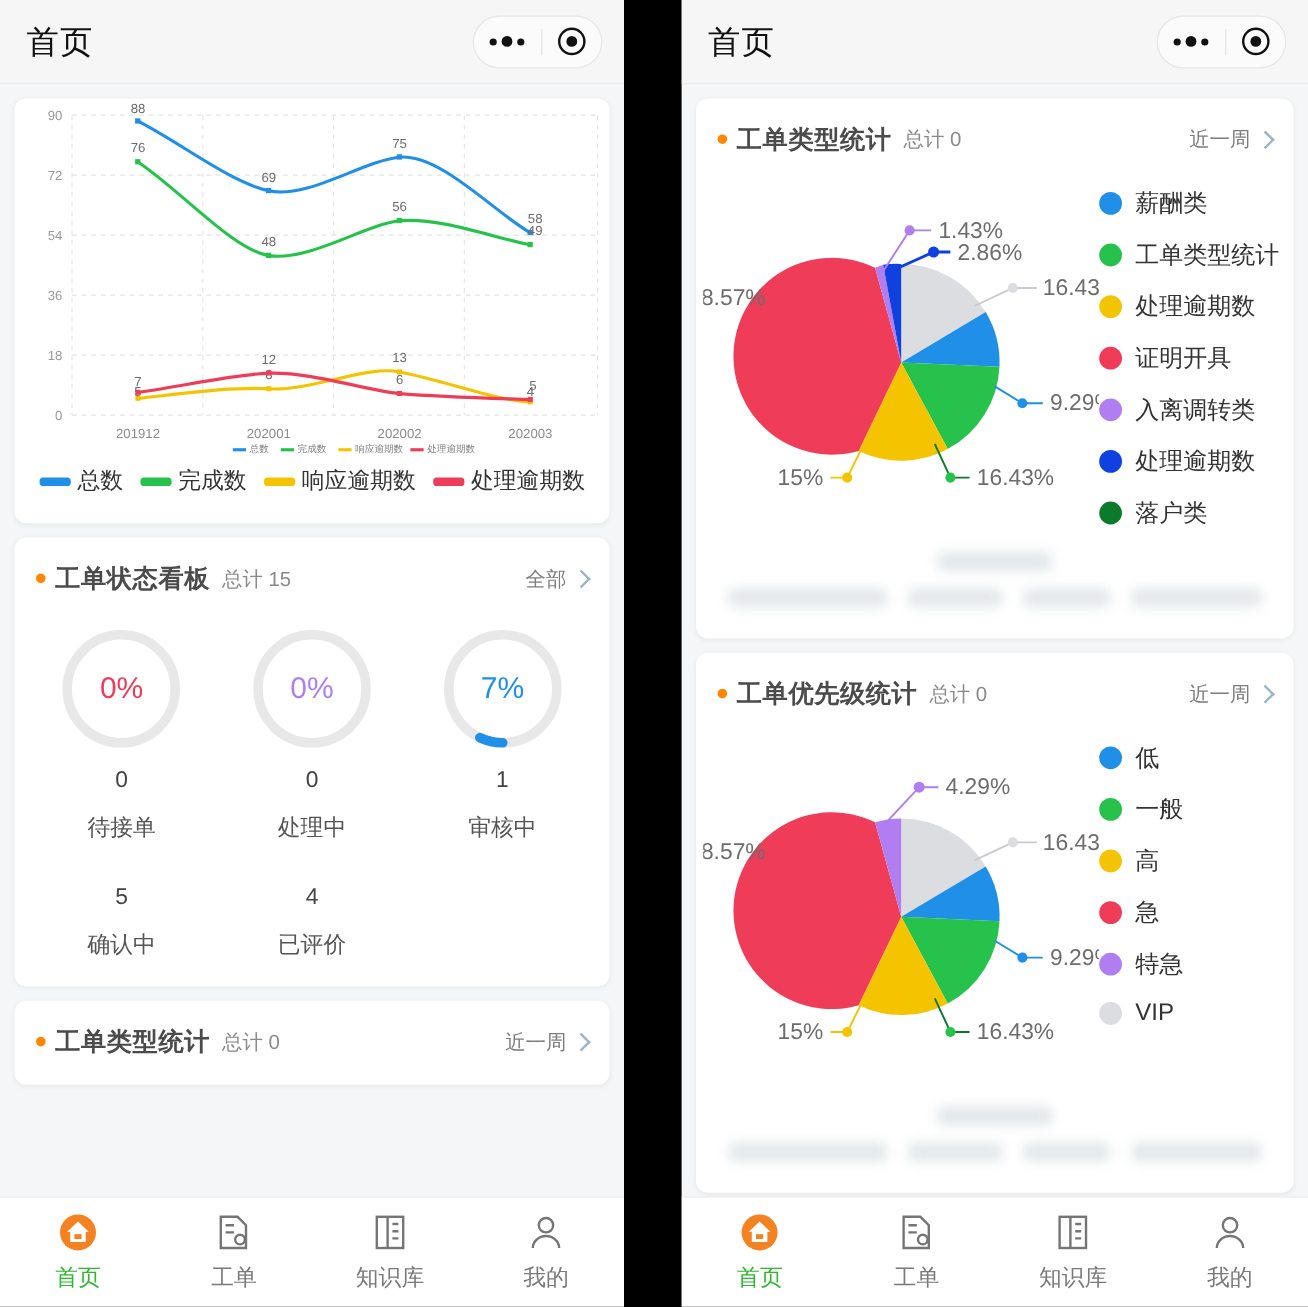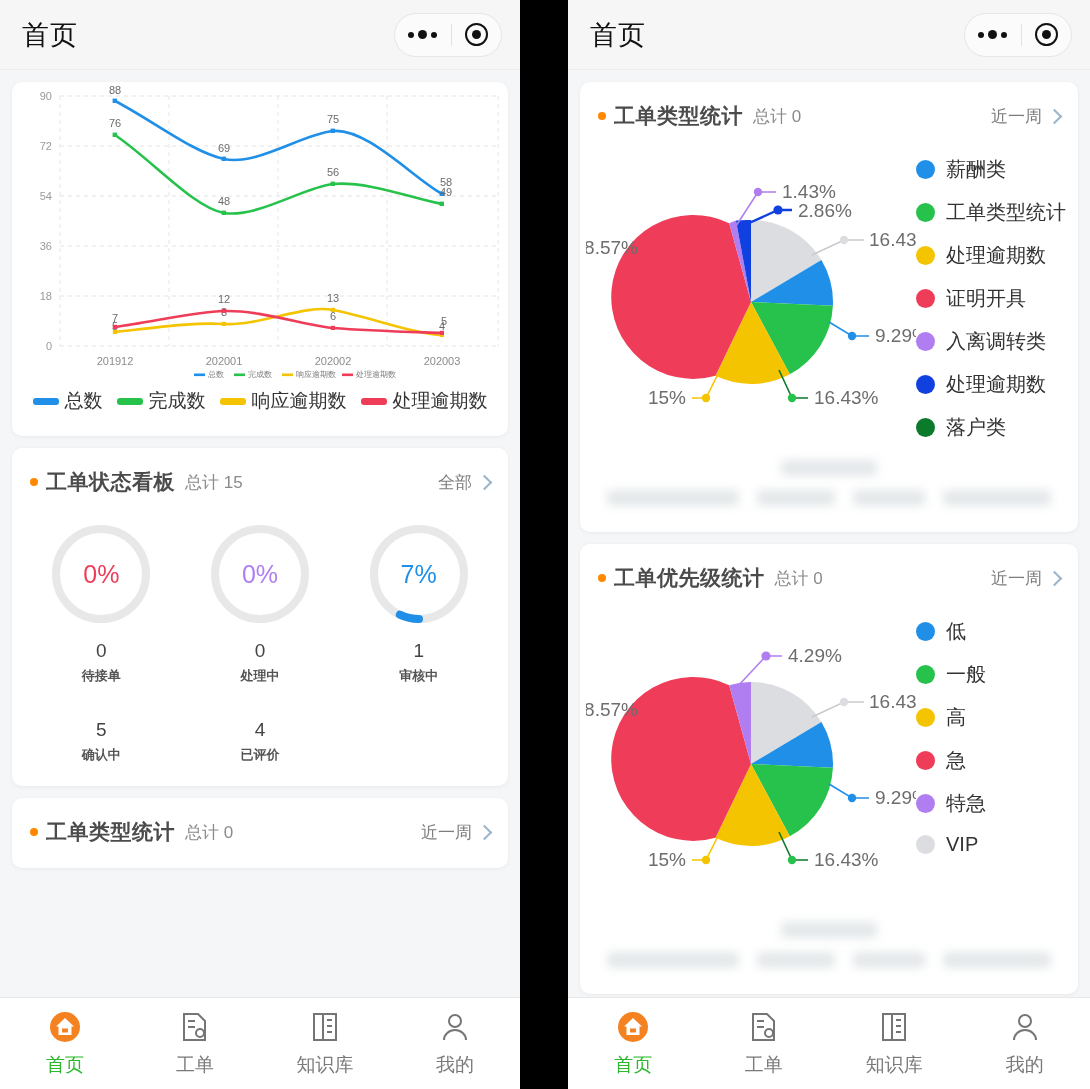--- a/index.html
+++ b/index.html
@@ -83,21 +83,21 @@
     padding:18px 10px 22px 10px; row-gap:22px;
   }
   .donut-cell{ display:flex; flex-direction:column; align-items:center; }
   .donut-wrap{ position:relative; width:108px; height:108px; }
   .donut-wrap svg{ display:block; }
   .donut-pct{
     position:absolute; inset:0; display:flex; align-items:center; justify-content:center;
     font-size:25px;
   }
   .donut-count{ font-size:19px; color:#444; margin-top:12px; }
-  .donut-label{ font-size:13px; color:#555; margin-top:5px;font-weight:bold; }
+  .donut-label{ font-size:19px; color:#555; margin-top:15px; }
 
   
   .pie-area{ display:flex; align-items:flex-start; padding:6px 10px 0 6px; }
   .pie-box{ position:relative; width:330px; height:300px; flex:0 0 auto; }
   .pie-box svg{ display:block; }
   .pie-legend{ padding-top:14px; display:flex; flex-direction:column; gap:16px; }
   .pl-item{ display:flex; align-items:center; gap:11px; }
   .pl-dot{ width:19px; height:19px; border-radius:50%; display:block; }
   .pl-txt{ font-size:20px; color:#333; }
 

